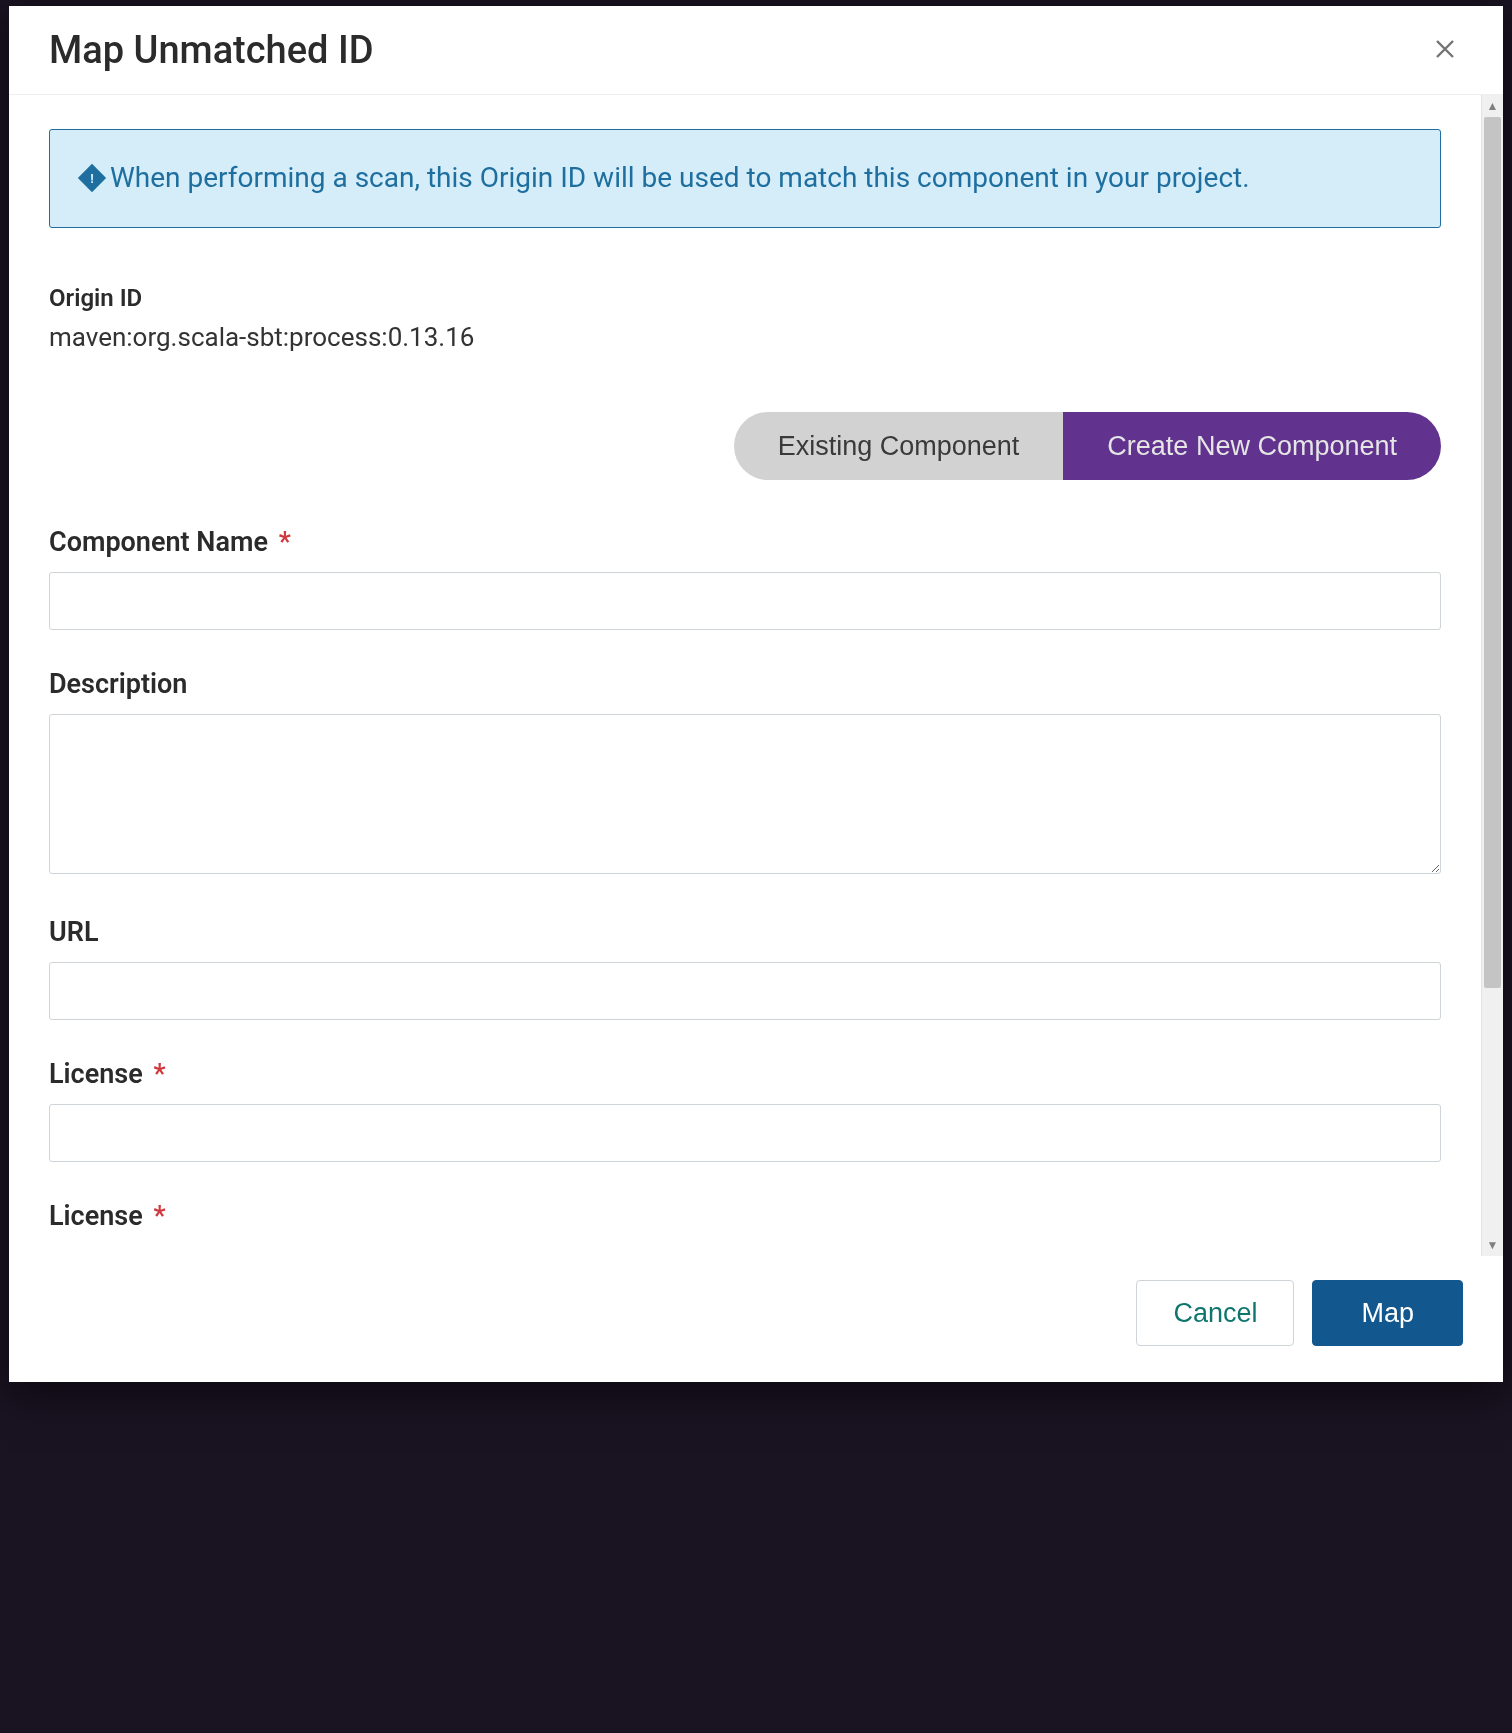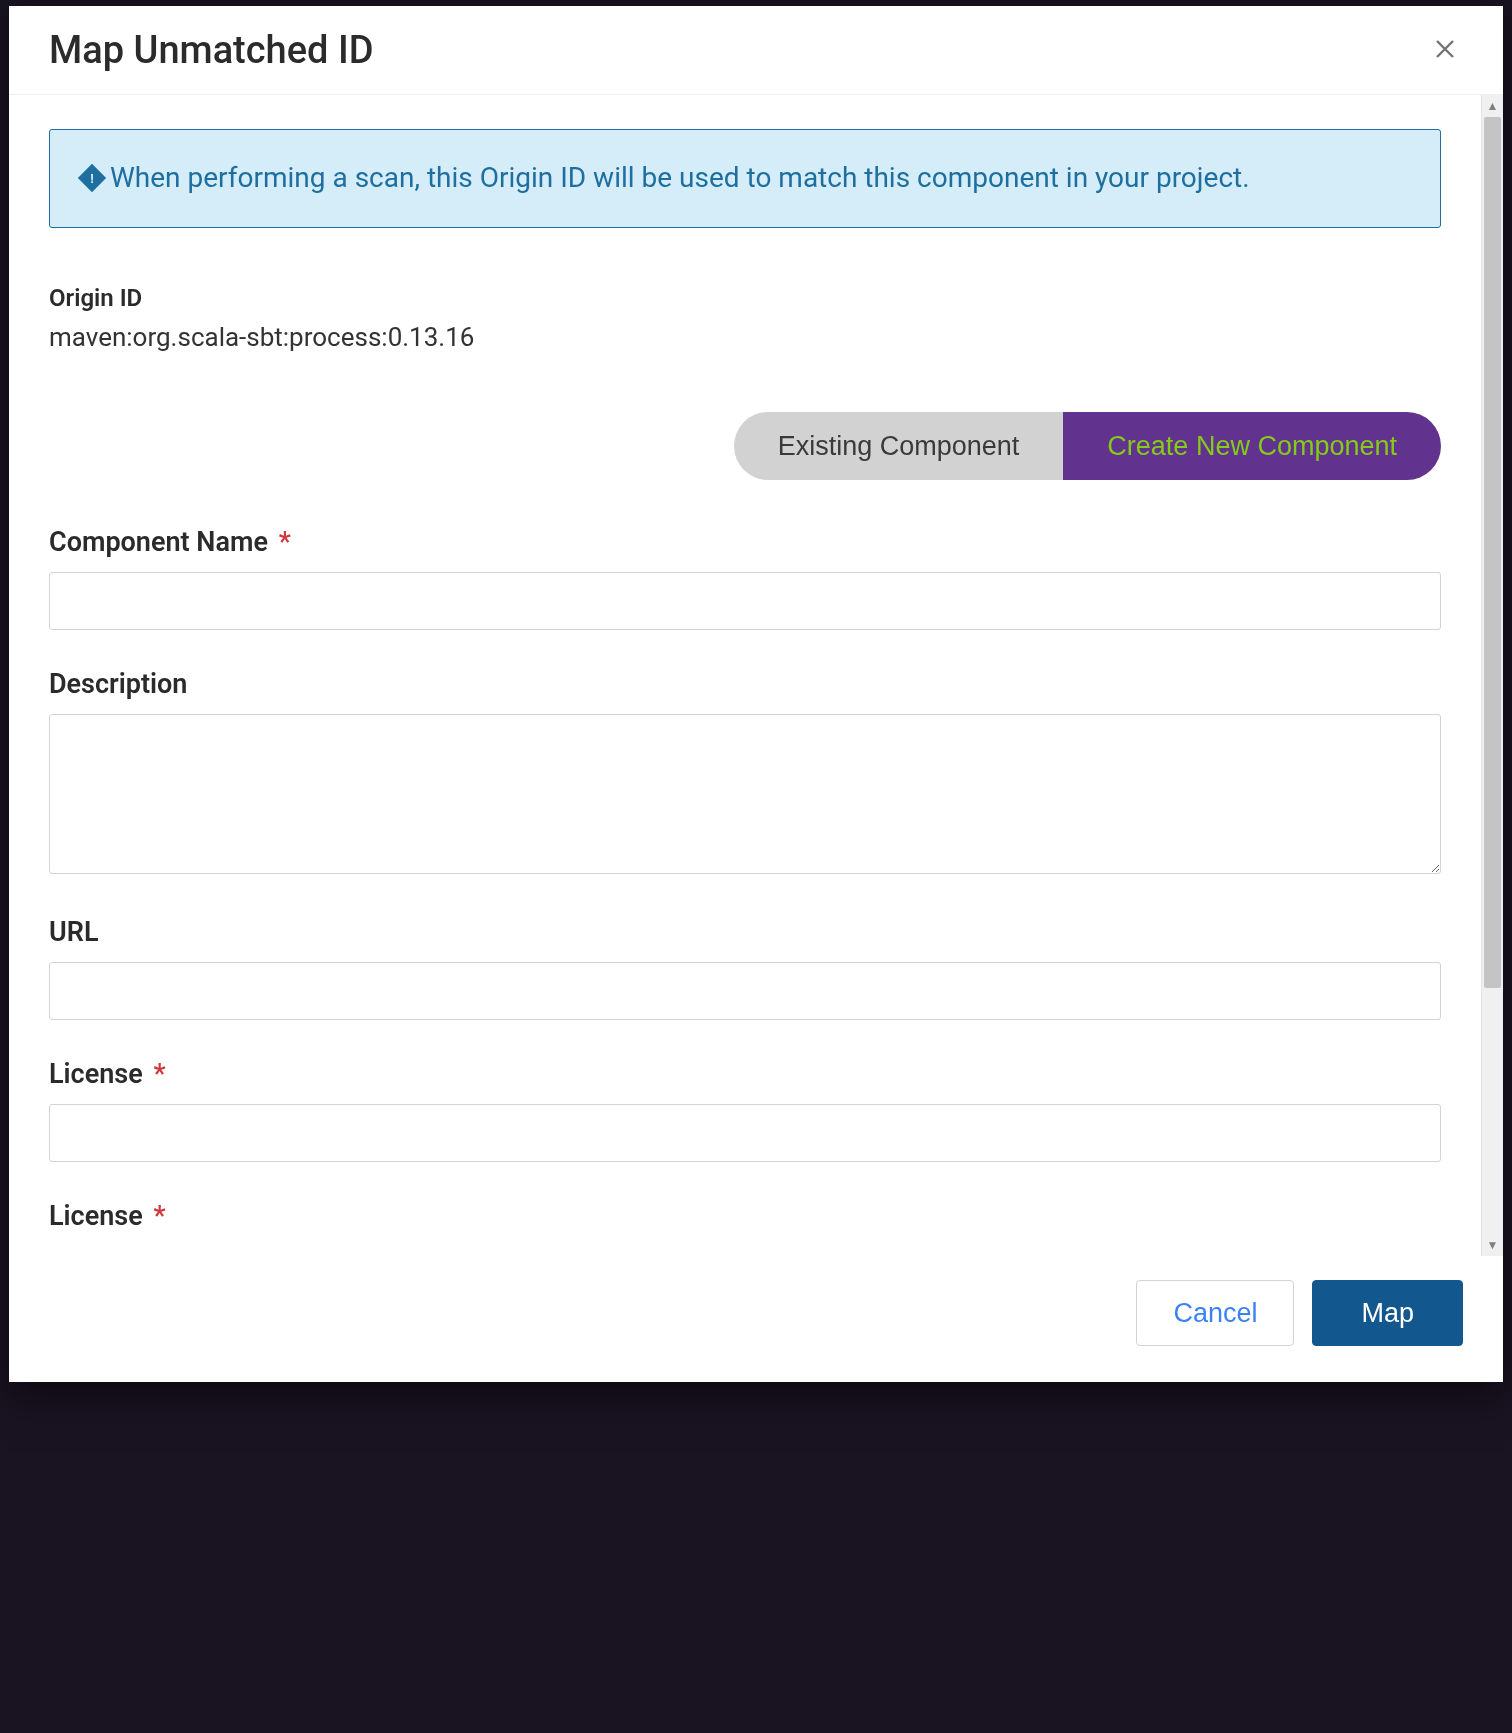--- a/index.html
+++ b/index.html
@@ -125,21 +125,21 @@
     overflow: hidden;
   }
   .seg-btn {
     border: none;
     font-size: 27px;
     padding: 18px 44px;
     cursor: pointer;
     line-height: 1.2;
   }
   .seg-btn.inactive { background: #d2d2d2; color: #3a3a3a; }
-  .seg-btn.active   { background: #61338e; color: #84cc16; }
+  .seg-btn.active   { background: #61338e; color: #e5e5e5; }
 
   .form-group { margin-bottom: 38px; }
   .form-label {
     font-size: 27px;
     font-weight: 600;
     color: #2b2b2b;
     margin-bottom: 14px;
     display: block;
   }
   .req { color: #d0383e; margin-left: 4px; font-weight: 600; }
@@ -163,21 +163,21 @@
   }
   .btn {
     font-size: 27px;
     padding: 16px 36px;
     border-radius: 4px;
     cursor: pointer;
     line-height: 1.2;
   }
   .btn-secondary {
     background: #fff;
-    color: #3b82f6;
+    color: #0f766e;
     border: 1px solid #cfd4d8;
   }
   .btn-primary {
     background: #12578e;
     color: #fff;
     border: 1px solid #12578e;
     padding-left: 48px; padding-right: 48px;
   }
 </style>
 </head>

